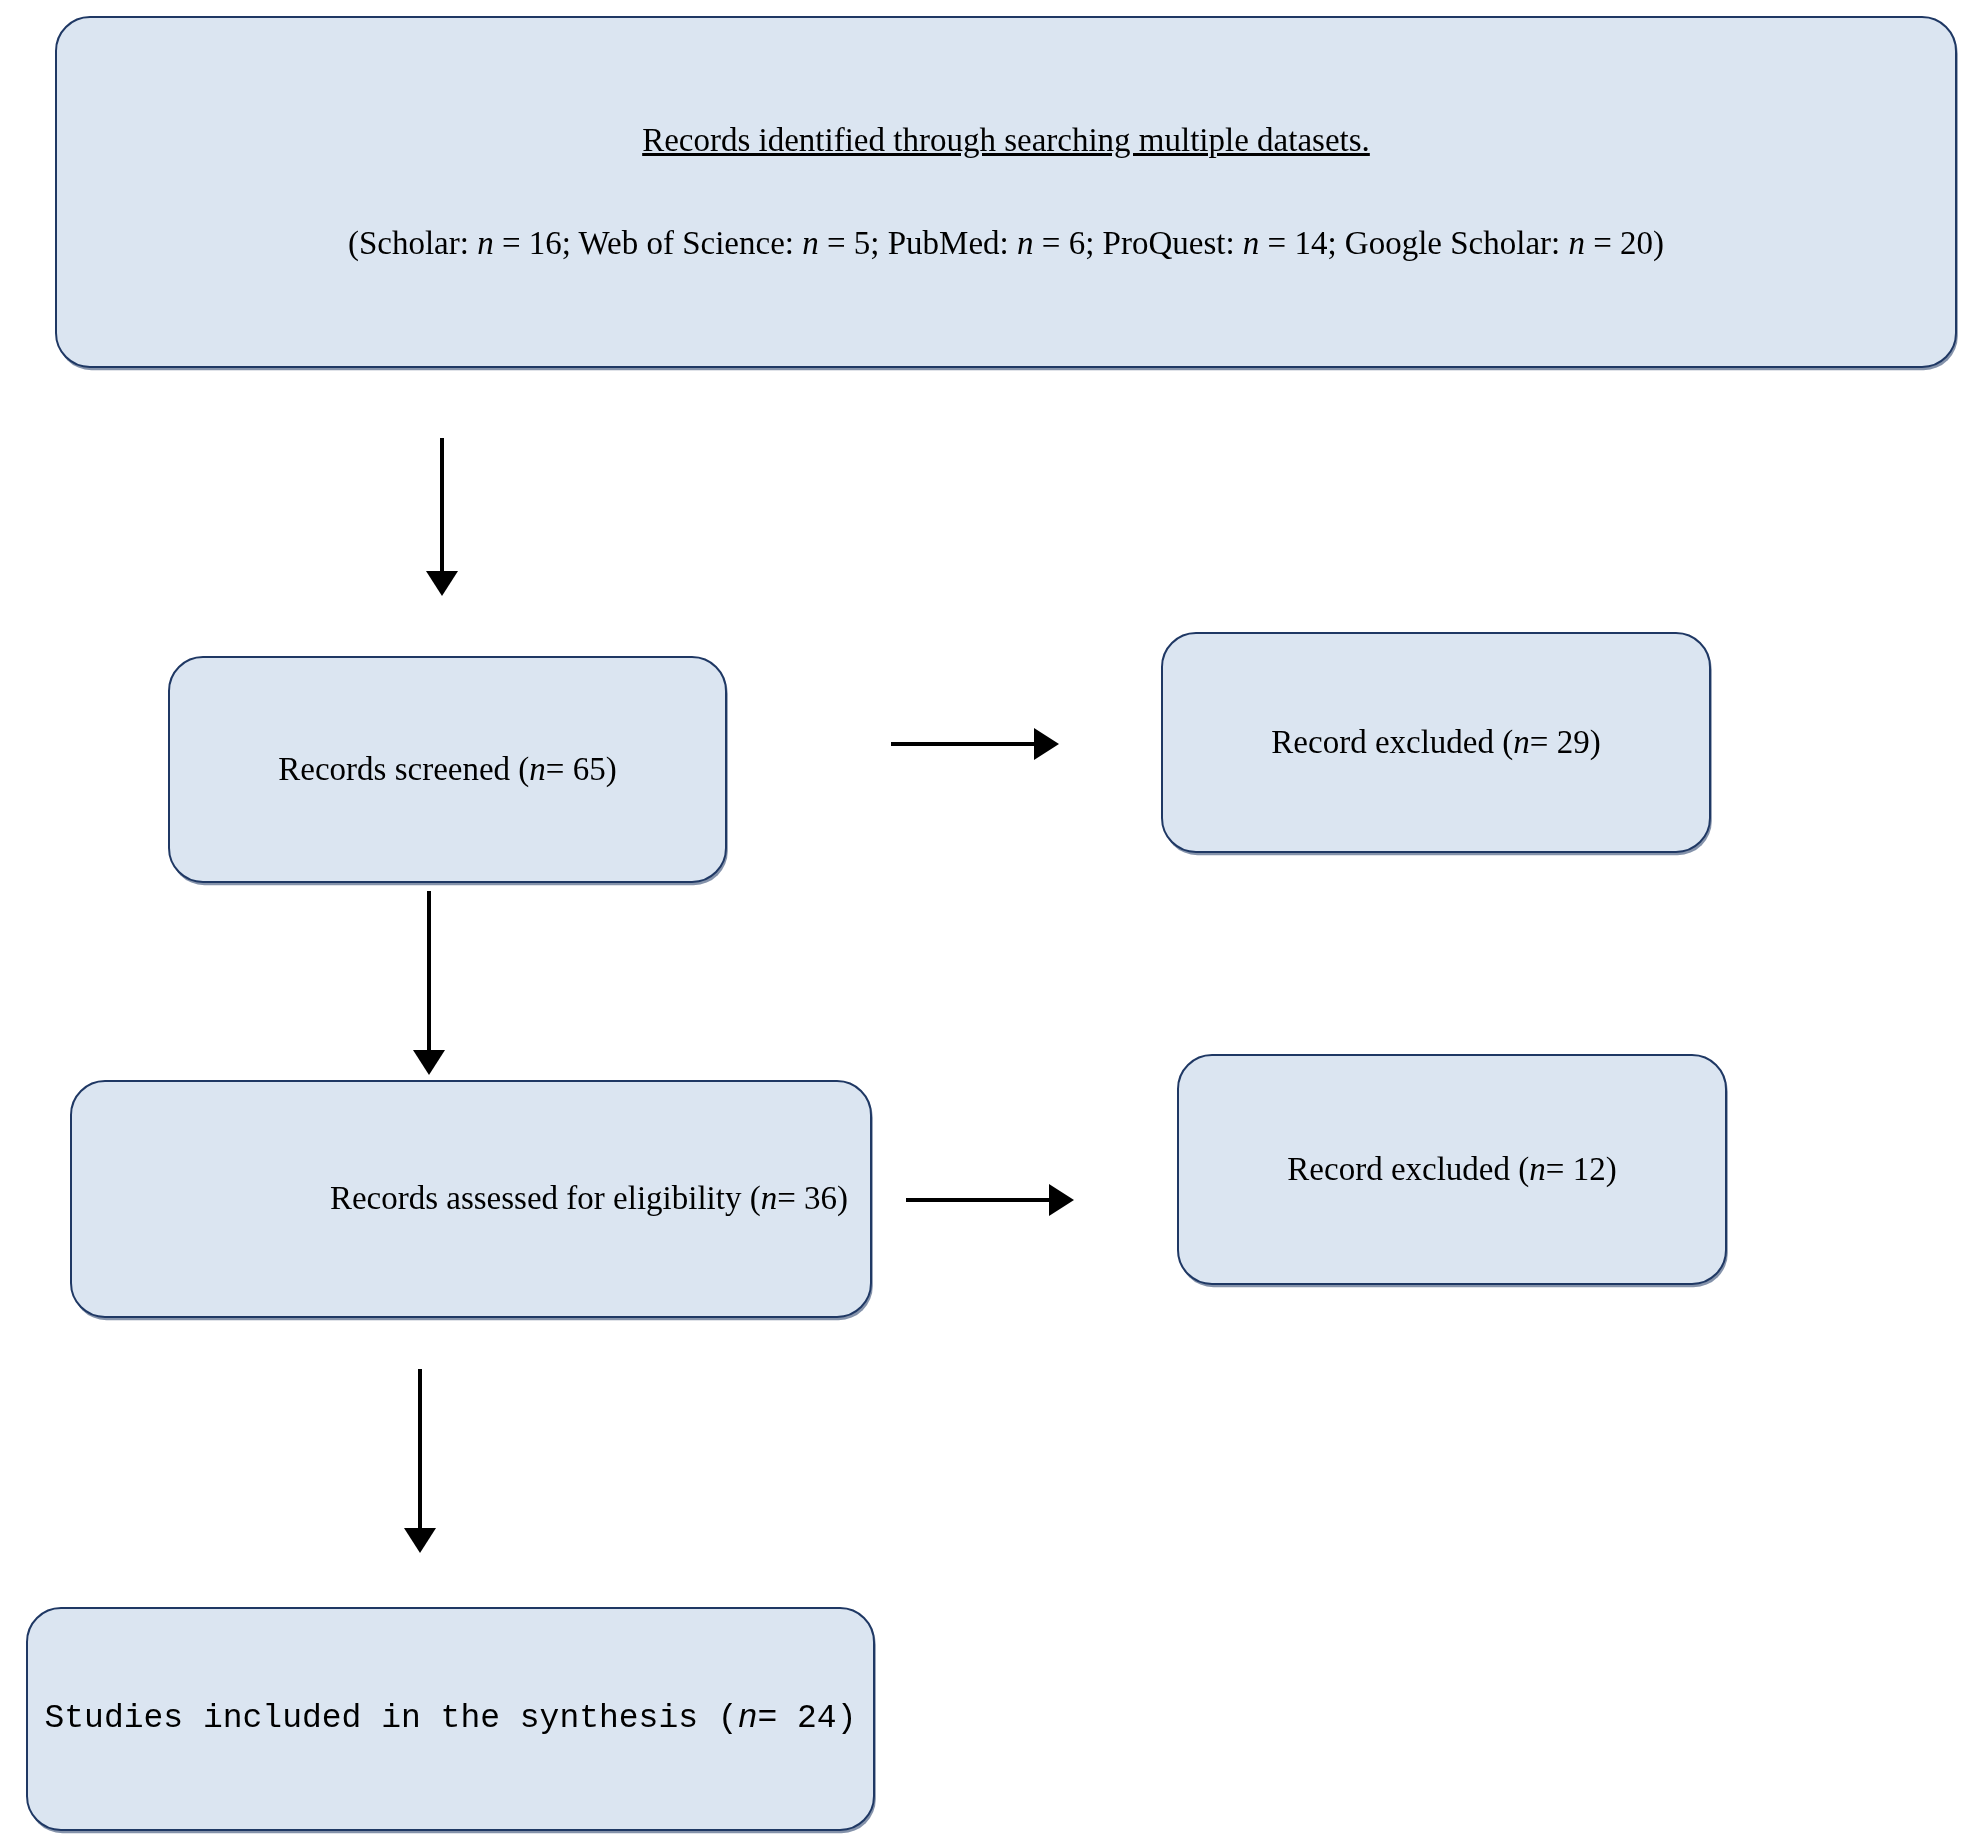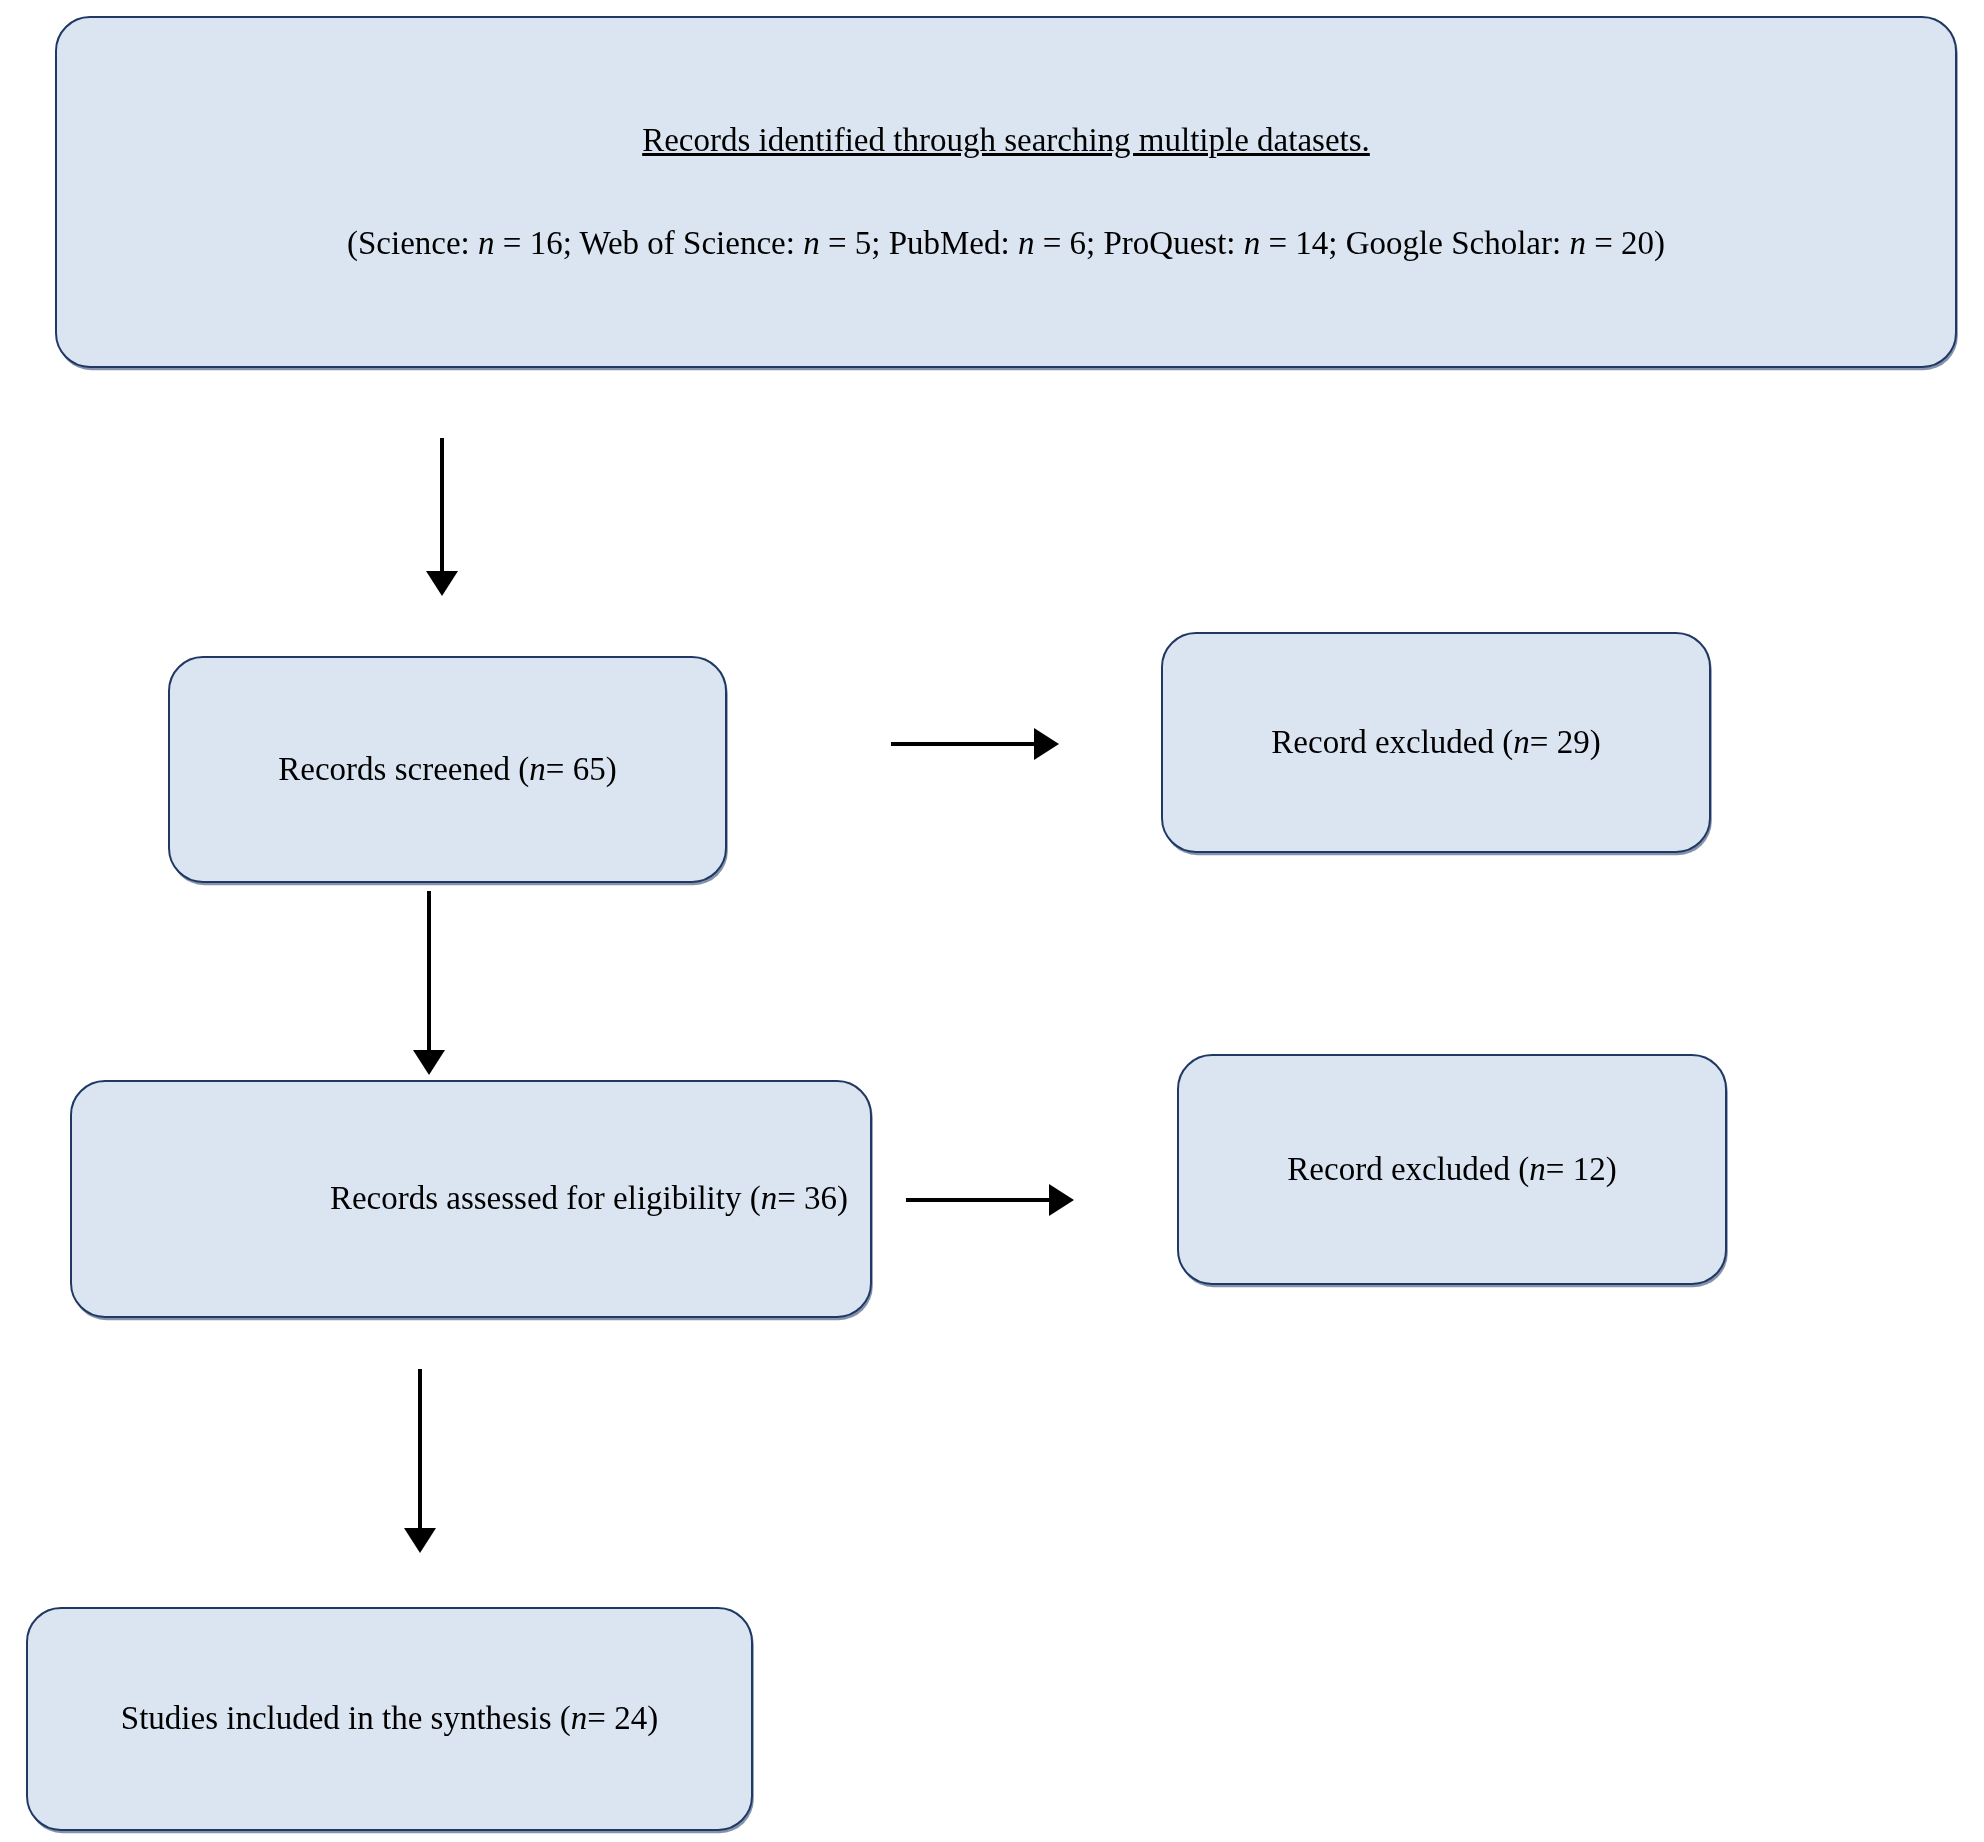--- a/index.html
+++ b/index.html
@@ -39,21 +39,21 @@
     white-space: nowrap;
   }
   .underlined { text-decoration: underline; }
   .it { font-style: italic; }
 
   #b-identified { left: 55px;   top: 16px;   width: 1902px; height: 352px; gap: 63px; }
   #b-screened   { left: 168px;  top: 656px;  width: 559px;  height: 227px; }
   #b-excluded1  { left: 1161px; top: 632px;  width: 550px;  height: 221px; }
   #b-assessed   { left: 70px;   top: 1080px; width: 802px; height: 238px; align-items: flex-end; }
   #b-excluded2  { left: 1177px; top: 1054px; width: 550px;  height: 231px; }
-  #b-included   { left: 26px;   top: 1607px; width: 727px; height: 224px; }
+  #b-included   { left: 26px;   top: 1607px; width: 849px; height: 224px; font-family: Liberation Mono, monospace; }
 
   
   .varrow {
     position: absolute;
     width: 32px;
     display: flex;
     flex-direction: column;
     align-items: center;
   }
   .vshaft { width: 3.7px; flex: 1; background: var(--arrow); }
@@ -85,21 +85,21 @@
   #a-screened-excl { left: 891px; top: 728px;  width: 168px; }
   #a-assess-excl   { left: 906px; top: 1184px; width: 168px; }
 </style>
 </head>
 <body>
 
 <div class="canvas">
 
   <div class="box" id="b-identified">
     <div class="box-line underlined">Records identified through searching multiple datasets.</div>
-    <div class="box-line"><span>(Science: </span><span class="it">n</span><span> = 16; Web of Science: </span><span class="it">n</span><span> = 5; PubMed: </span><span class="it">n</span><span> = 6; ProQuest: </span><span class="it">n</span><span> = 14; Google Scholar: </span><span class="it">n</span><span> = 20)</span></div>
+    <div class="box-line"><span>(Scholar: </span><span class="it">n</span><span> = 16; Web of Science: </span><span class="it">n</span><span> = 5; PubMed: </span><span class="it">n</span><span> = 6; ProQuest: </span><span class="it">n</span><span> = 14; Google Scholar: </span><span class="it">n</span><span> = 20)</span></div>
   </div>
 
   <div class="varrow" id="a-top-screened">
     <div class="vshaft"></div>
     <div class="vhead"></div>
   </div>
 
   <div class="box" id="b-screened">
     <div class="box-line"><span>Records screened (</span><span class="it">n</span><span>= 65)</span></div>
   </div>

